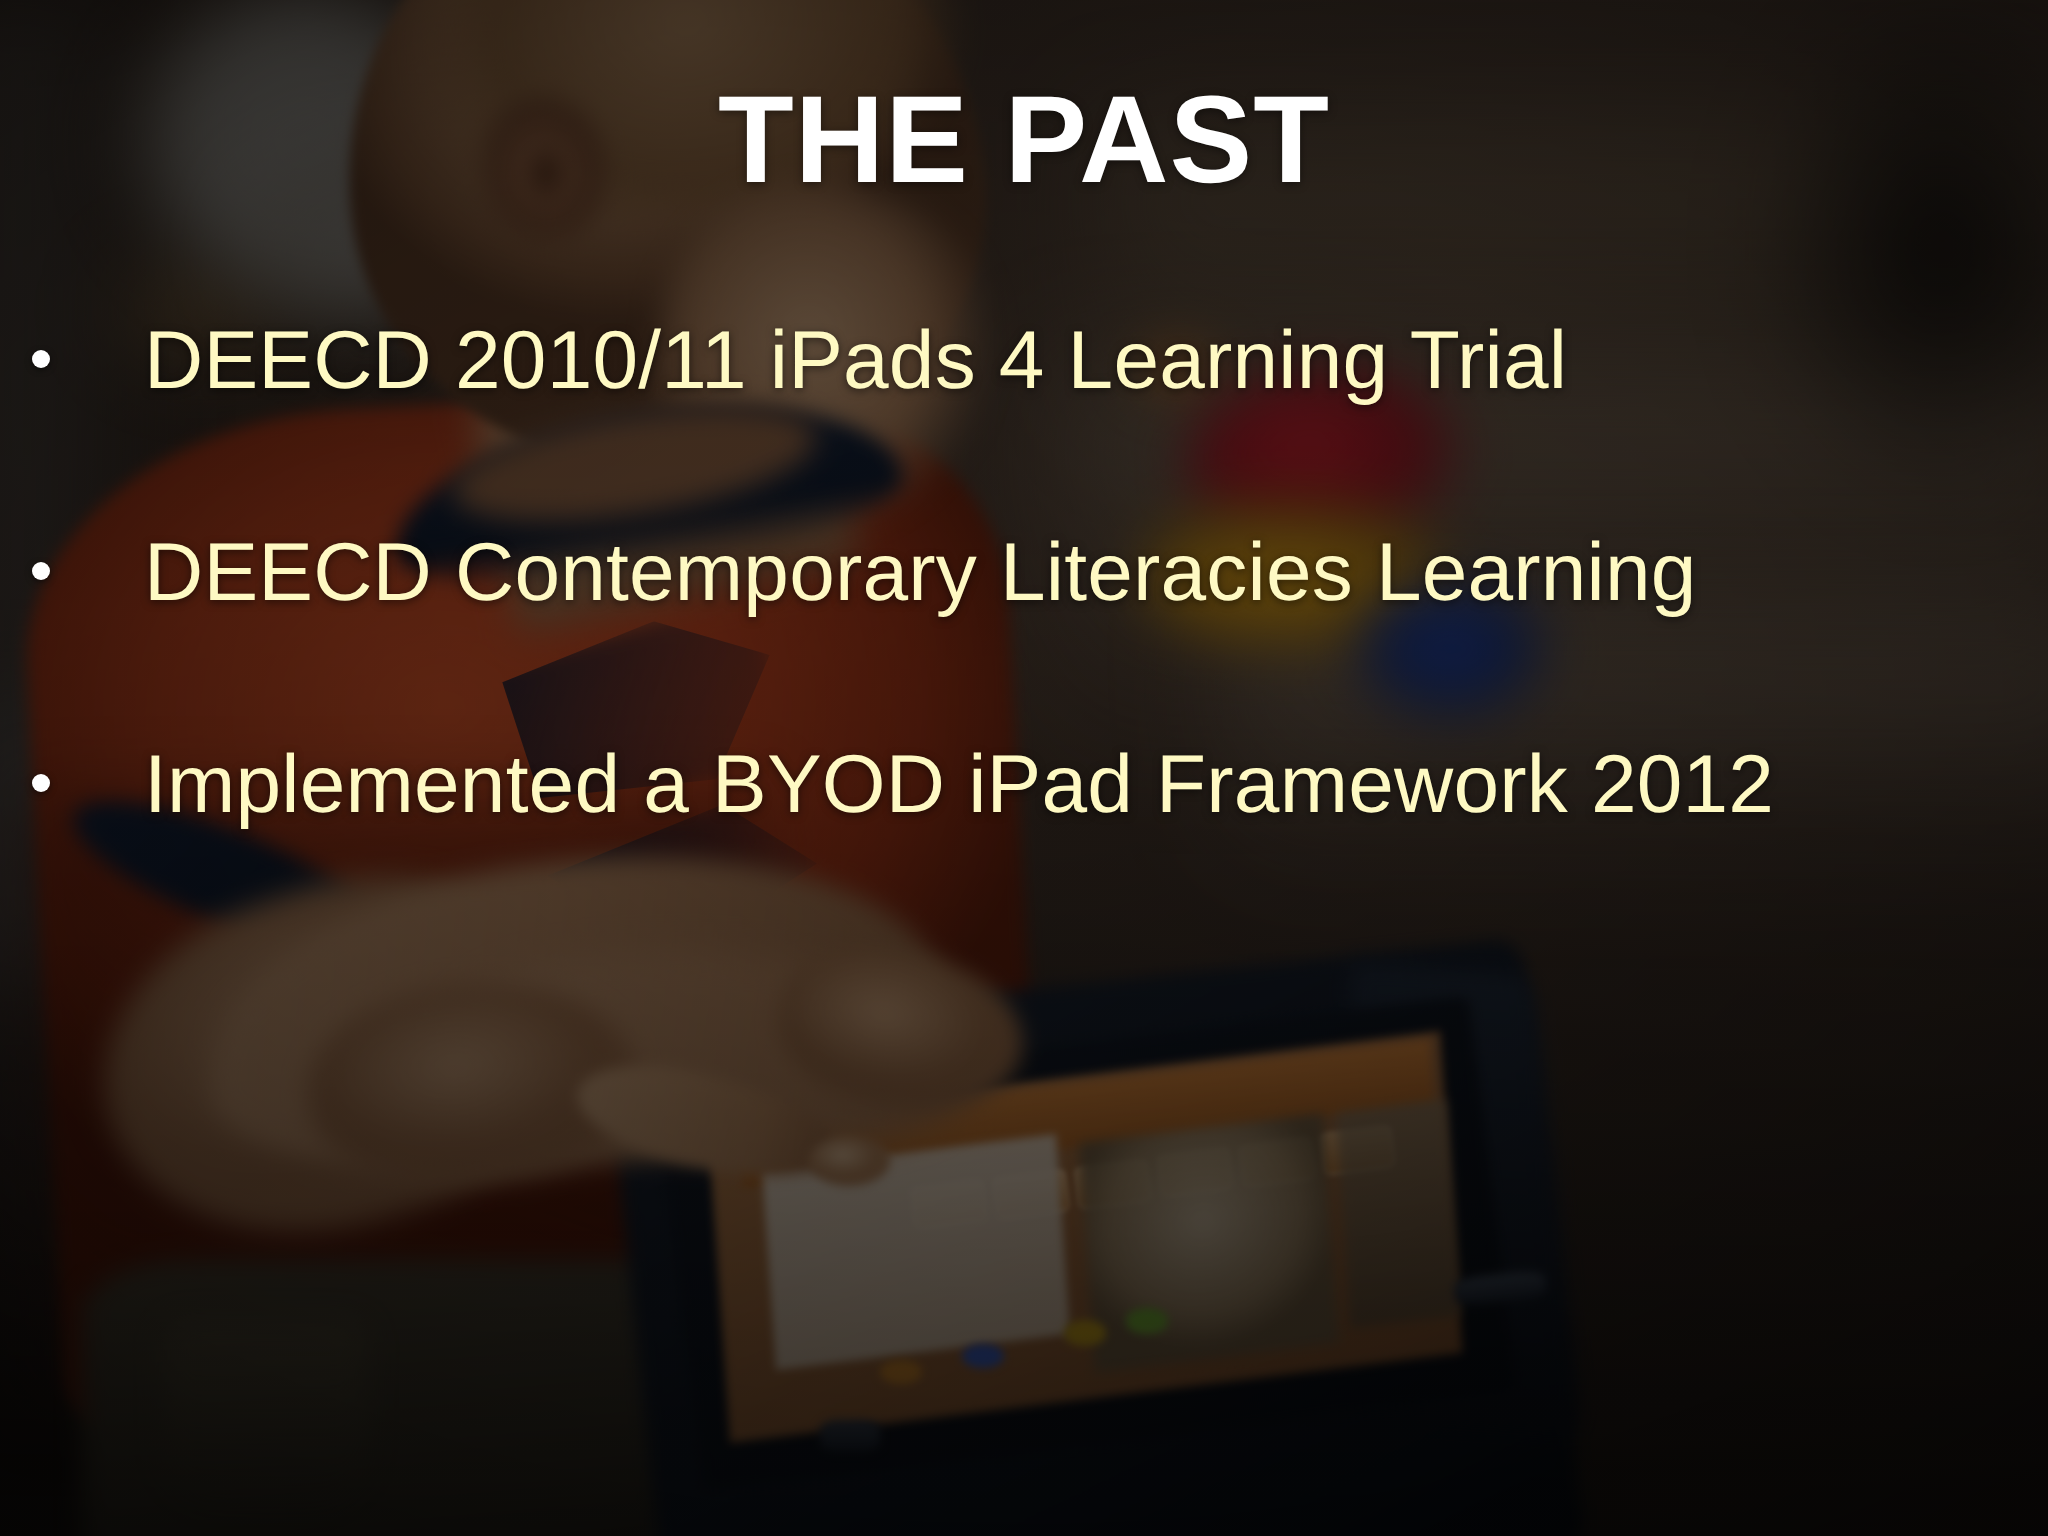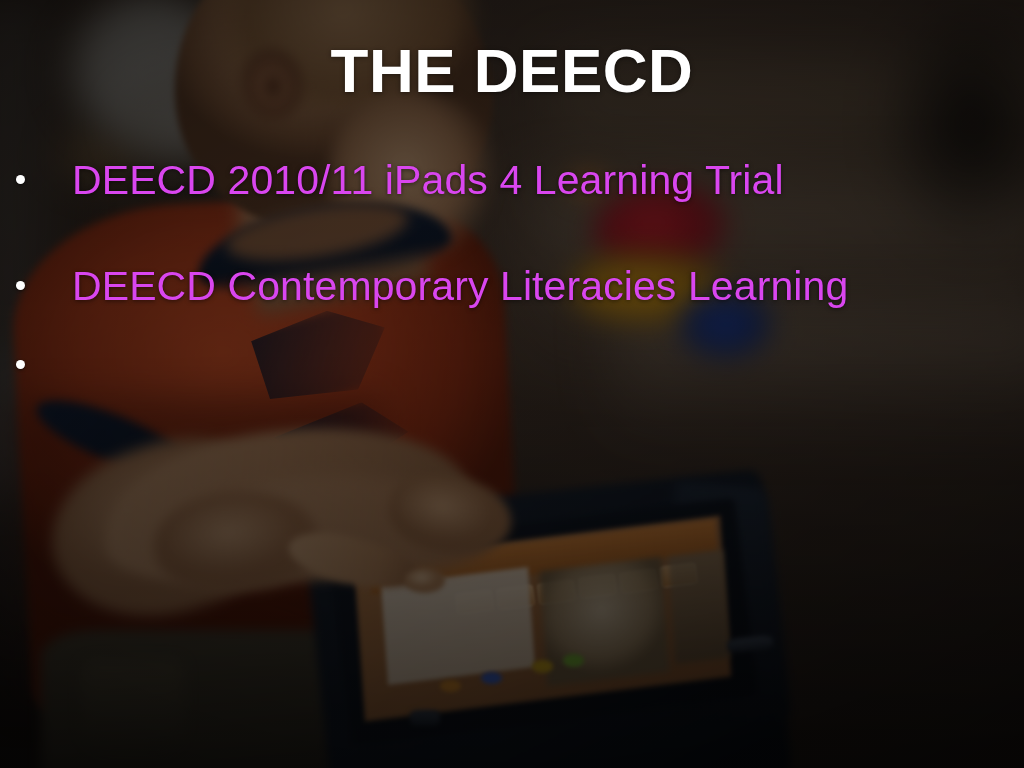--- a/index.html
+++ b/index.html
@@ -423,21 +423,21 @@
     border-radius: 50%;
     background: #ffffff;
     position: relative;
     top: -10px;
     box-shadow: 0 1px 3px rgba(0,0,0,.5);
   }
 
   .bullet-text {
     flex: 1 1 auto;
     margin-left: 47px;
-    color: #d946ef;
+    color: #fef9c3;
     font-family: "Liberation Sans", sans-serif;
     font-weight: 300;
     font-size: 41px;
     line-height: 1.1;
     letter-spacing: .1px;
     white-space: nowrap;
     text-shadow: 0 1px 4px rgba(0,0,0,.55);
   }
 </style>
 </head>
@@ -509,33 +509,34 @@
     <div class="layer hand-right"></div>
     <div class="layer hand-left"></div>
     <div class="layer finger"></div>
     <div class="layer fingertip"></div>
   </div>
 
   <div class="scrim"></div>
 
   <div class="content">
 
-    <div class="slide-title">THE DEECD</div>
+    <div class="slide-title">THE PAST</div>
 
     <div class="bullets">
 
       <div class="bullet-row">
         <span class="bullet-marker"></span>
         <span class="bullet-text">DEECD 2010/11 iPads 4 Learning Trial</span>
       </div>
 
       <div class="bullet-row">
         <span class="bullet-marker"></span>
         <span class="bullet-text">DEECD Contemporary Literacies Learning</span>
       </div>
 
       <div class="bullet-row">
         <span class="bullet-marker"></span>
+        <span class="bullet-text">Implemented a BYOD iPad Framework 2012</span>
       </div>
 
     </div>
   </div>
 </div>
 
 </body></html>

